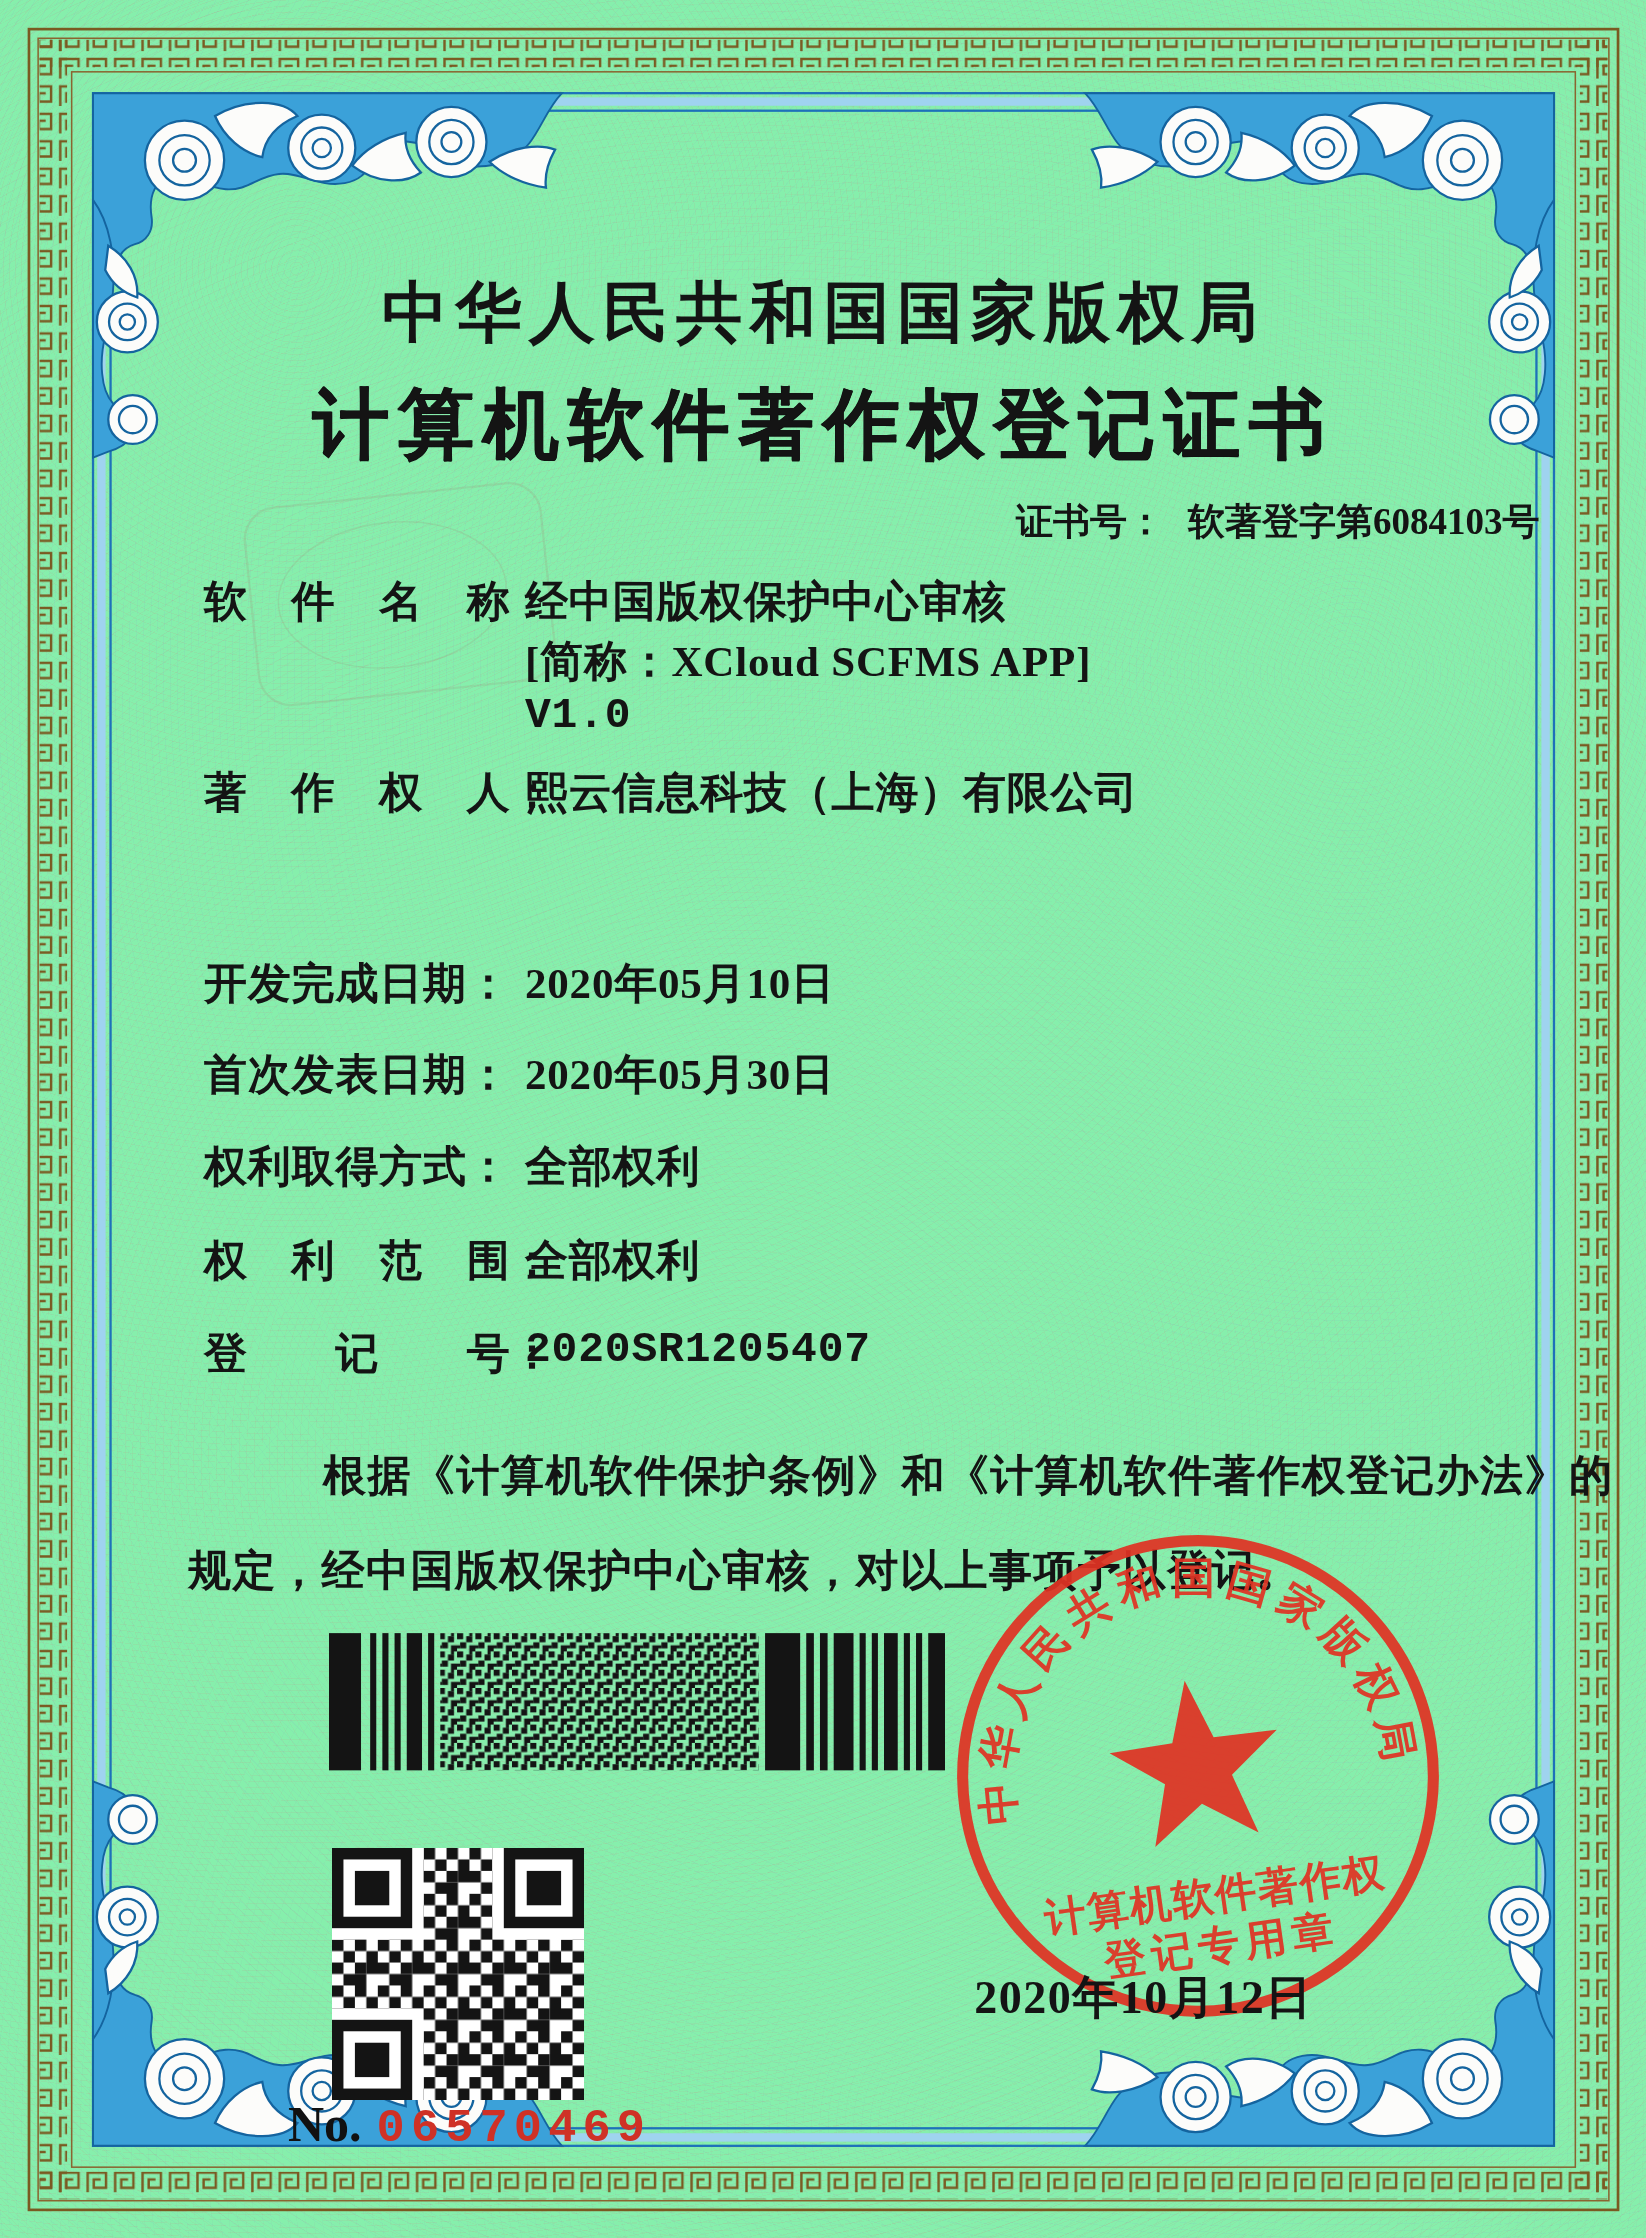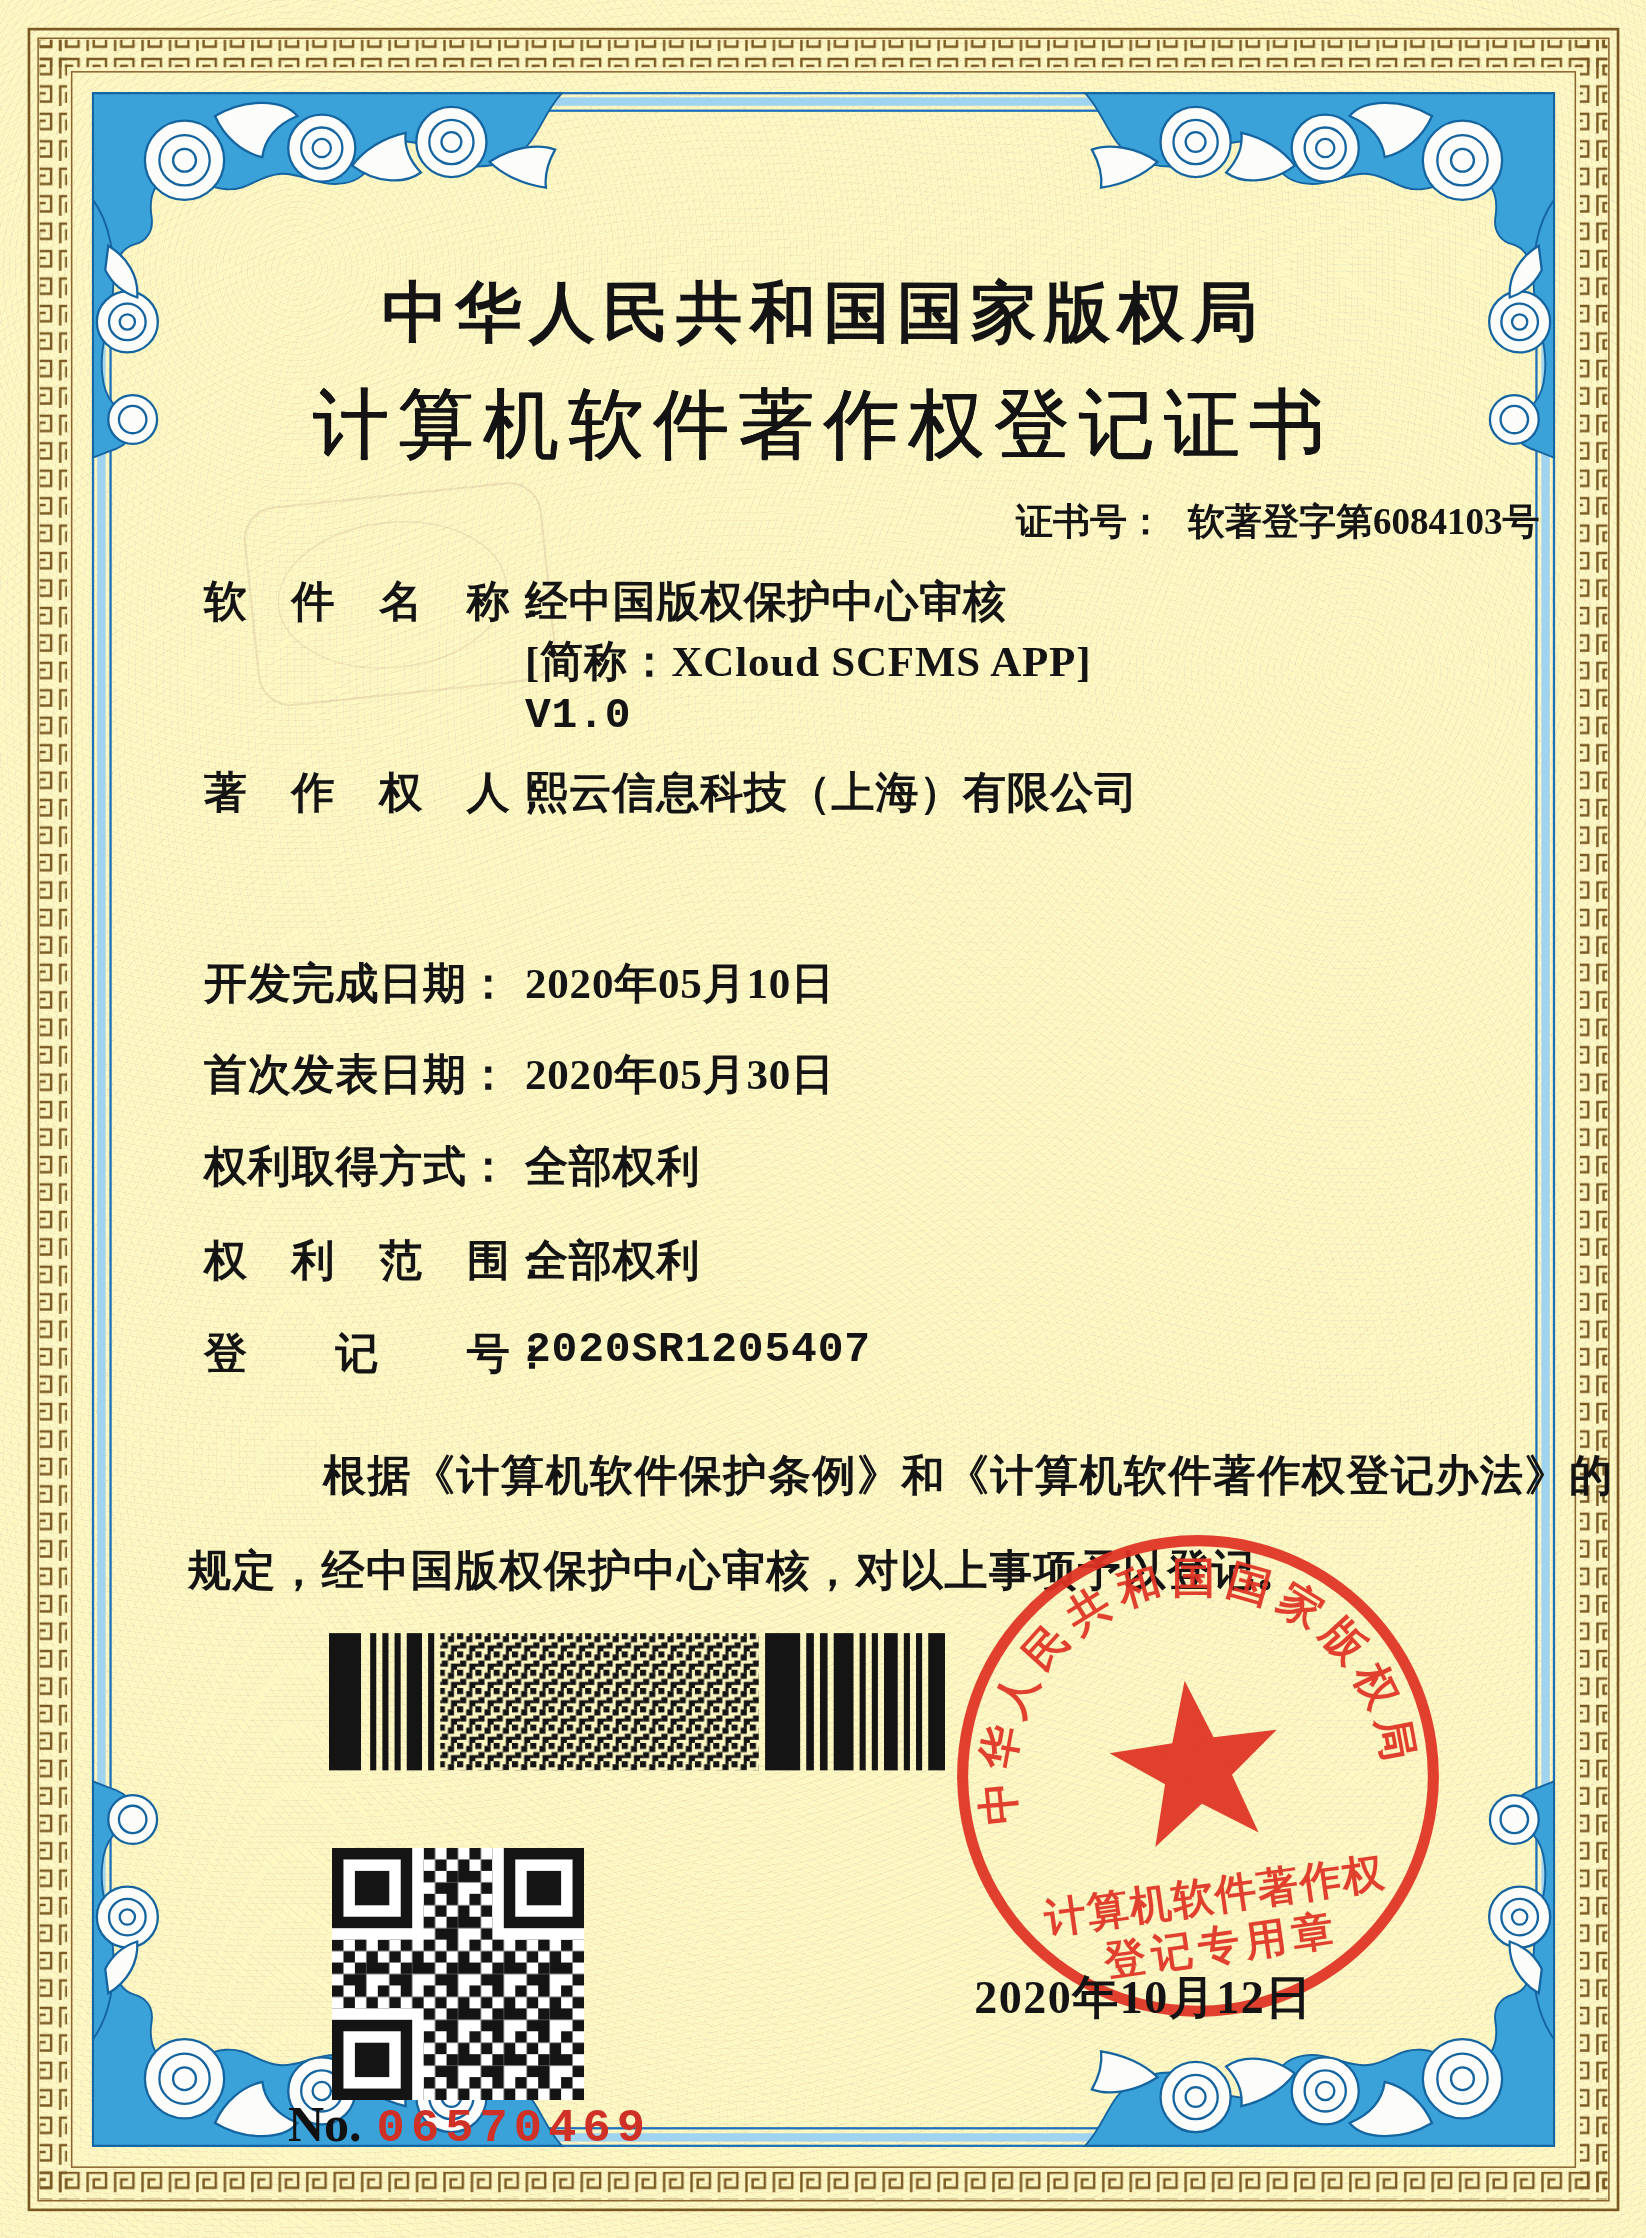--- a/index.html
+++ b/index.html
@@ -1,27 +1,27 @@
 <!DOCTYPE html>
 <html style="font-size:12.2px"><head>
 <meta charset="utf-8">
 <style>
   html,body{margin:0;padding:0;}
   body{width:1647px;height:2239px;background:#e9e6e0;font-family:"Liberation Serif","DejaVu Serif",serif;}
-  #page{position:relative;width:1647px;height:2239px;background:#fef9c3;overflow:hidden;}
+  #page{position:relative;width:1647px;height:2239px;background:#86efac;overflow:hidden;}
   .guilloche{position:absolute;inset:0;z-index:0;pointer-events:none;background:
     repeating-radial-gradient(circle at 18% 12%, rgba(205,130,125,0.11) 0 0.8px, transparent 0.8px 6.1px),
     repeating-radial-gradient(circle at 82% 30%, rgba(130,150,205,0.09) 0 0.8px, transparent 0.8px 6.9px),
     repeating-radial-gradient(circle at 45% 65%, rgba(205,130,125,0.09) 0 0.8px, transparent 0.8px 7.6px),
     repeating-radial-gradient(circle at 60% 95%, rgba(150,150,170,0.07) 0 0.8px, transparent 0.8px 8.4px);}
   svg.frame{position:absolute;inset:0;z-index:1;}
   .txt{position:absolute;color:#141414;white-space:nowrap;z-index:3;}
   .center{left:0;right:0;text-align:center;}
   .authority{top:268px;font-size:66px;font-weight:700;letter-spacing:7.6px;}
-  .cert-title{top:374px;font-size:76px;font-weight:400;letter-spacing:9.1px;
+  .cert-title{top:374px;font-size:76px;font-weight:700;letter-spacing:9.1px;
     text-shadow:0.5px 0 #111,-0.5px 0 #111,0 0.5px #111;}
   .certno{top:497px;left:1016px;font-size:37px;font-weight:700;display:flex;gap:24px;}
   .lbl{left:204px;font-size:43px;font-weight:700;letter-spacing:0.8px;}
   .val{left:525px;font-size:43px;font-weight:700;letter-spacing:0.8px;}
   .mono{font-family:"Liberation Mono","DejaVu Sans Mono",monospace;font-weight:700;}
   .stmt{font-size:43px;font-weight:700;letter-spacing:1.5px;}
   .serial{top:2095px;left:288px;display:flex;align-items:baseline;gap:15px;}
   .serial .no{font-size:50px;font-weight:700;color:#111;}
   .serial .num{font-size:47px;letter-spacing:6.1px;}
   .barcode{position:absolute;left:329px;top:1633px;z-index:3;}

